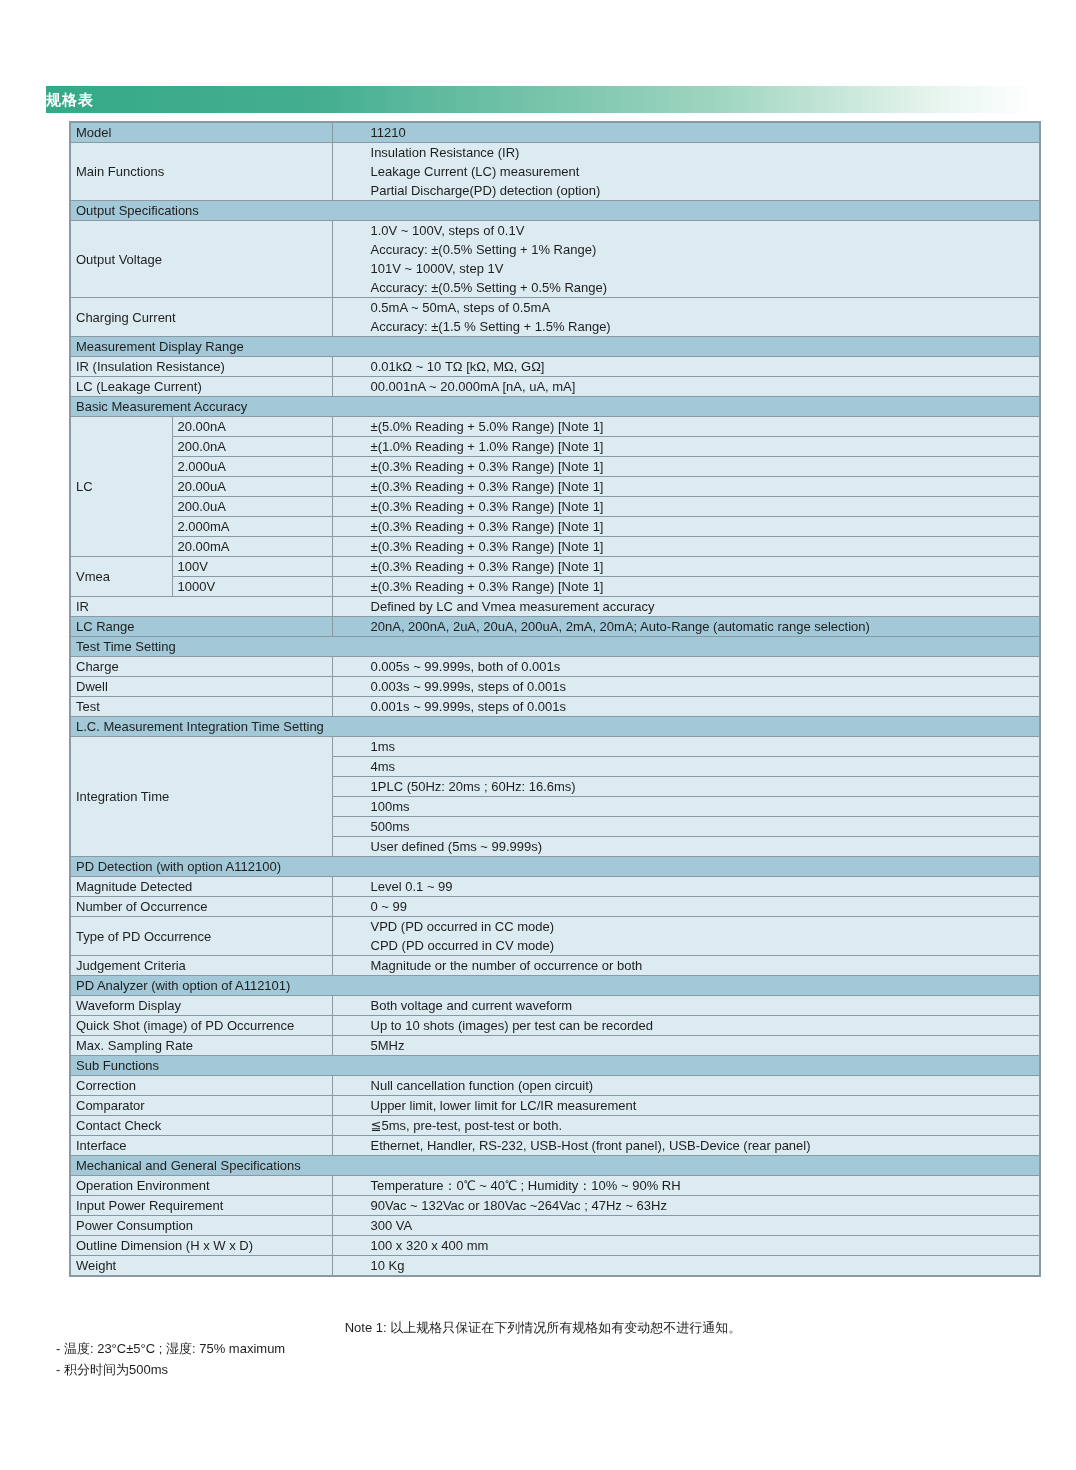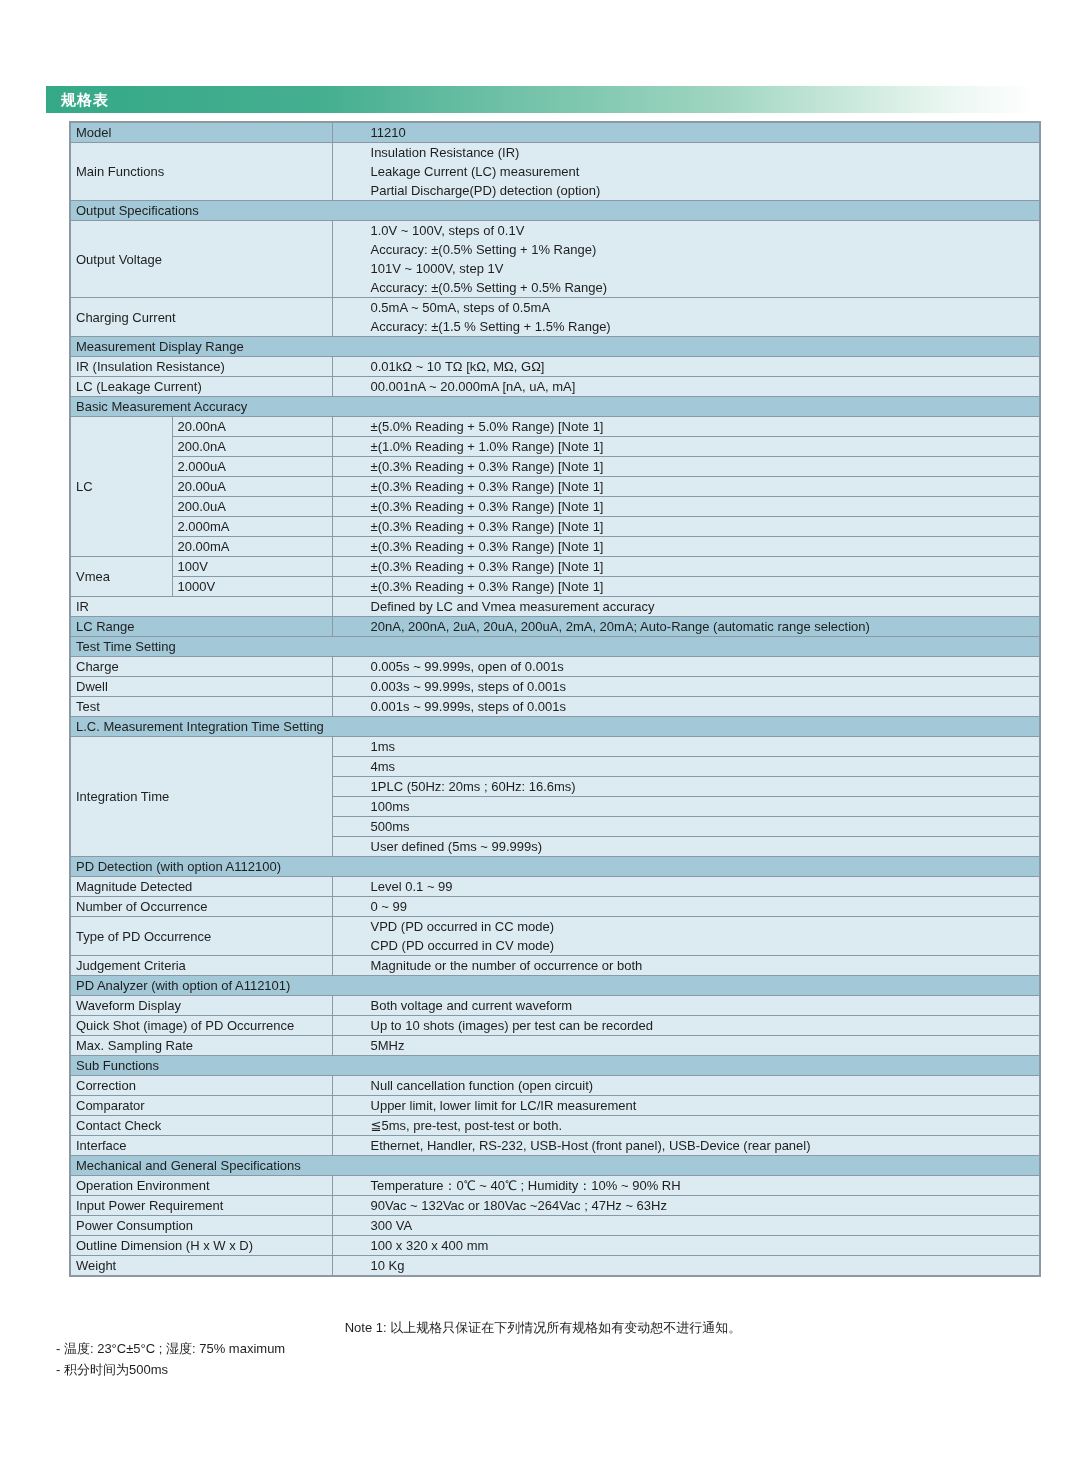--- a/index.html
+++ b/index.html
@@ -7,21 +7,21 @@
     width:1076px;height:1470px;background:#ffffff;
     font-family:"Liberation Sans",sans-serif;color:#1e1e1e;
     position:relative;overflow:hidden;
   }
   .titlebar{
     margin:86px 41px 0 46px;height:27px;
     background:linear-gradient(90deg,#35a987 0%,#45af90 28%,#9fd5c1 68%,#e7f5ef 90%,#ffffff 100%);
   }
   .titlebar .title{
     color:#ffffff;font-weight:bold;font-size:15px;line-height:27px;
-    padding-left:15px;display:inline-block;letter-spacing:1px;
+    display:inline-block;letter-spacing:1px;
   }
   table.spec{
     margin:8px 0 0 69px;width:970px;table-layout:fixed;
     border-collapse:collapse;border:2px solid #8a99a3;
     font-size:13px;
   }
   table.spec td{
     border:1px solid #8a99a3;
     padding:0 5px;line-height:19px;vertical-align:middle;
     background:#dcebf2;overflow:hidden;
@@ -128,21 +128,21 @@
       </tr>
       <tr>
         <td colspan="2" class="sec ">LC Range</td>
         <td class="sec val">20nA, 200nA, 2uA, 20uA, 200uA, 2mA, 20mA; Auto-Range (automatic range selection)</td>
       </tr>
       <tr>
         <td colspan="3" class="sec ">Test Time Setting</td>
       </tr>
       <tr>
         <td colspan="2" class="">Charge</td>
-        <td class="val">0.005s ~ 99.999s, open of 0.001s</td>
+        <td class="val">0.005s ~ 99.999s, both of 0.001s</td>
       </tr>
       <tr>
         <td colspan="2" class="">Dwell</td>
         <td class="val">0.003s ~ 99.999s, steps of 0.001s</td>
       </tr>
       <tr>
         <td colspan="2" class="">Test</td>
         <td class="val">0.001s ~ 99.999s, steps of 0.001s</td>
       </tr>
       <tr>

